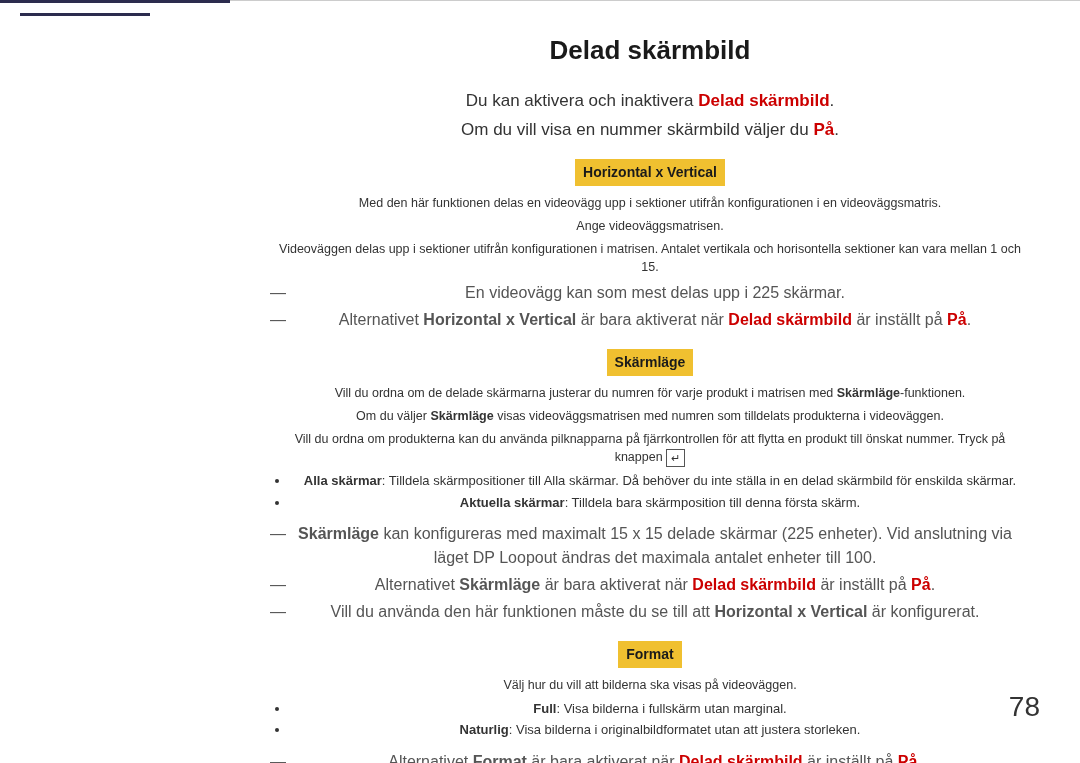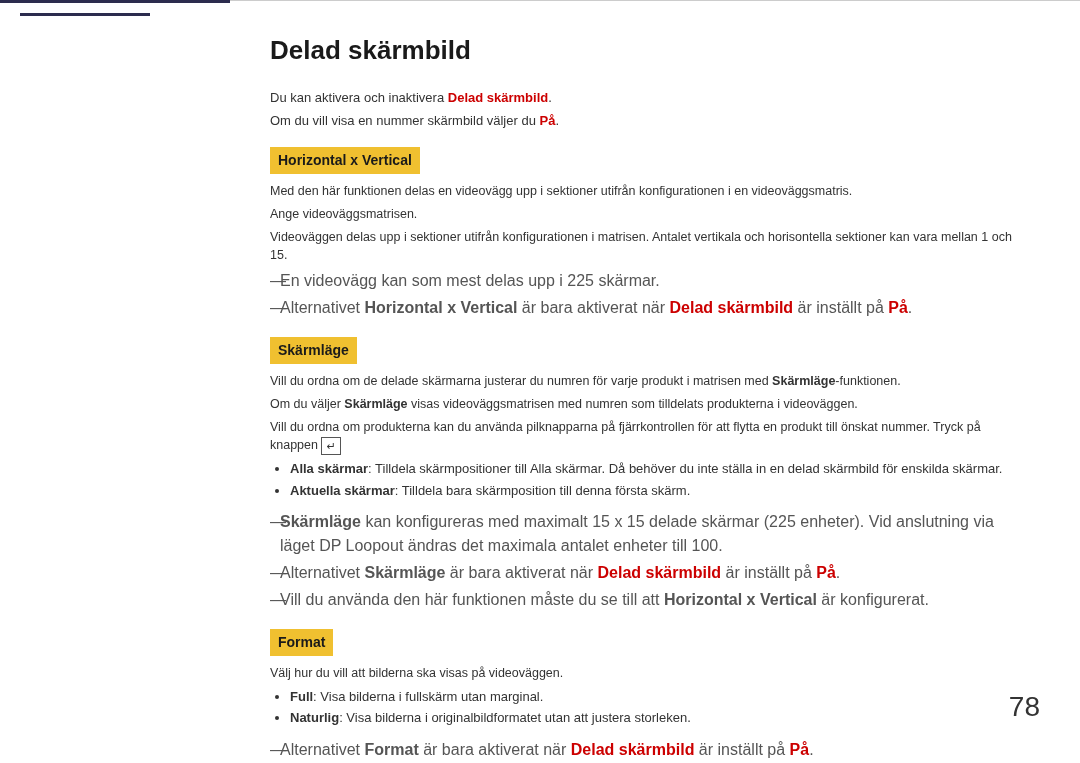--- a/index.html
+++ b/index.html
@@ -9,20 +9,21 @@
       color: #333333;
       font-size: 13px;
       line-height: 1.5;
     }
     .page {
       width: 1080px;
       height: 763px;
       position: relative;
       display: flex;
       overflow: hidden;
+      text-align: center;
     }
     .sidebar {
       width: 230px;
       min-width: 230px;
       border-top: 3px solid #2c2c4e;
       padding-top: 10px;
       padding-left: 20px;
       padding-right: 10px;
     }
     .sidebar-line {
@@ -37,21 +38,21 @@
       border-top: 1px solid #cccccc;
       overflow: hidden;
     }
     .page-title {
       font-size: 26px;
       font-weight: bold;
       color: #1a1a1a;
       margin-bottom: 18px;
     }
     .intro-text {
-      font-size: 13px;
+      font-size: 17px;
       color: #333;
       margin-bottom: 3px;
     }
     .bullet-list {
       margin-left: 20px;
       margin-bottom: 10px;
     }
     .bullet-list li {
       list-style: disc;
       font-size: 13px;

